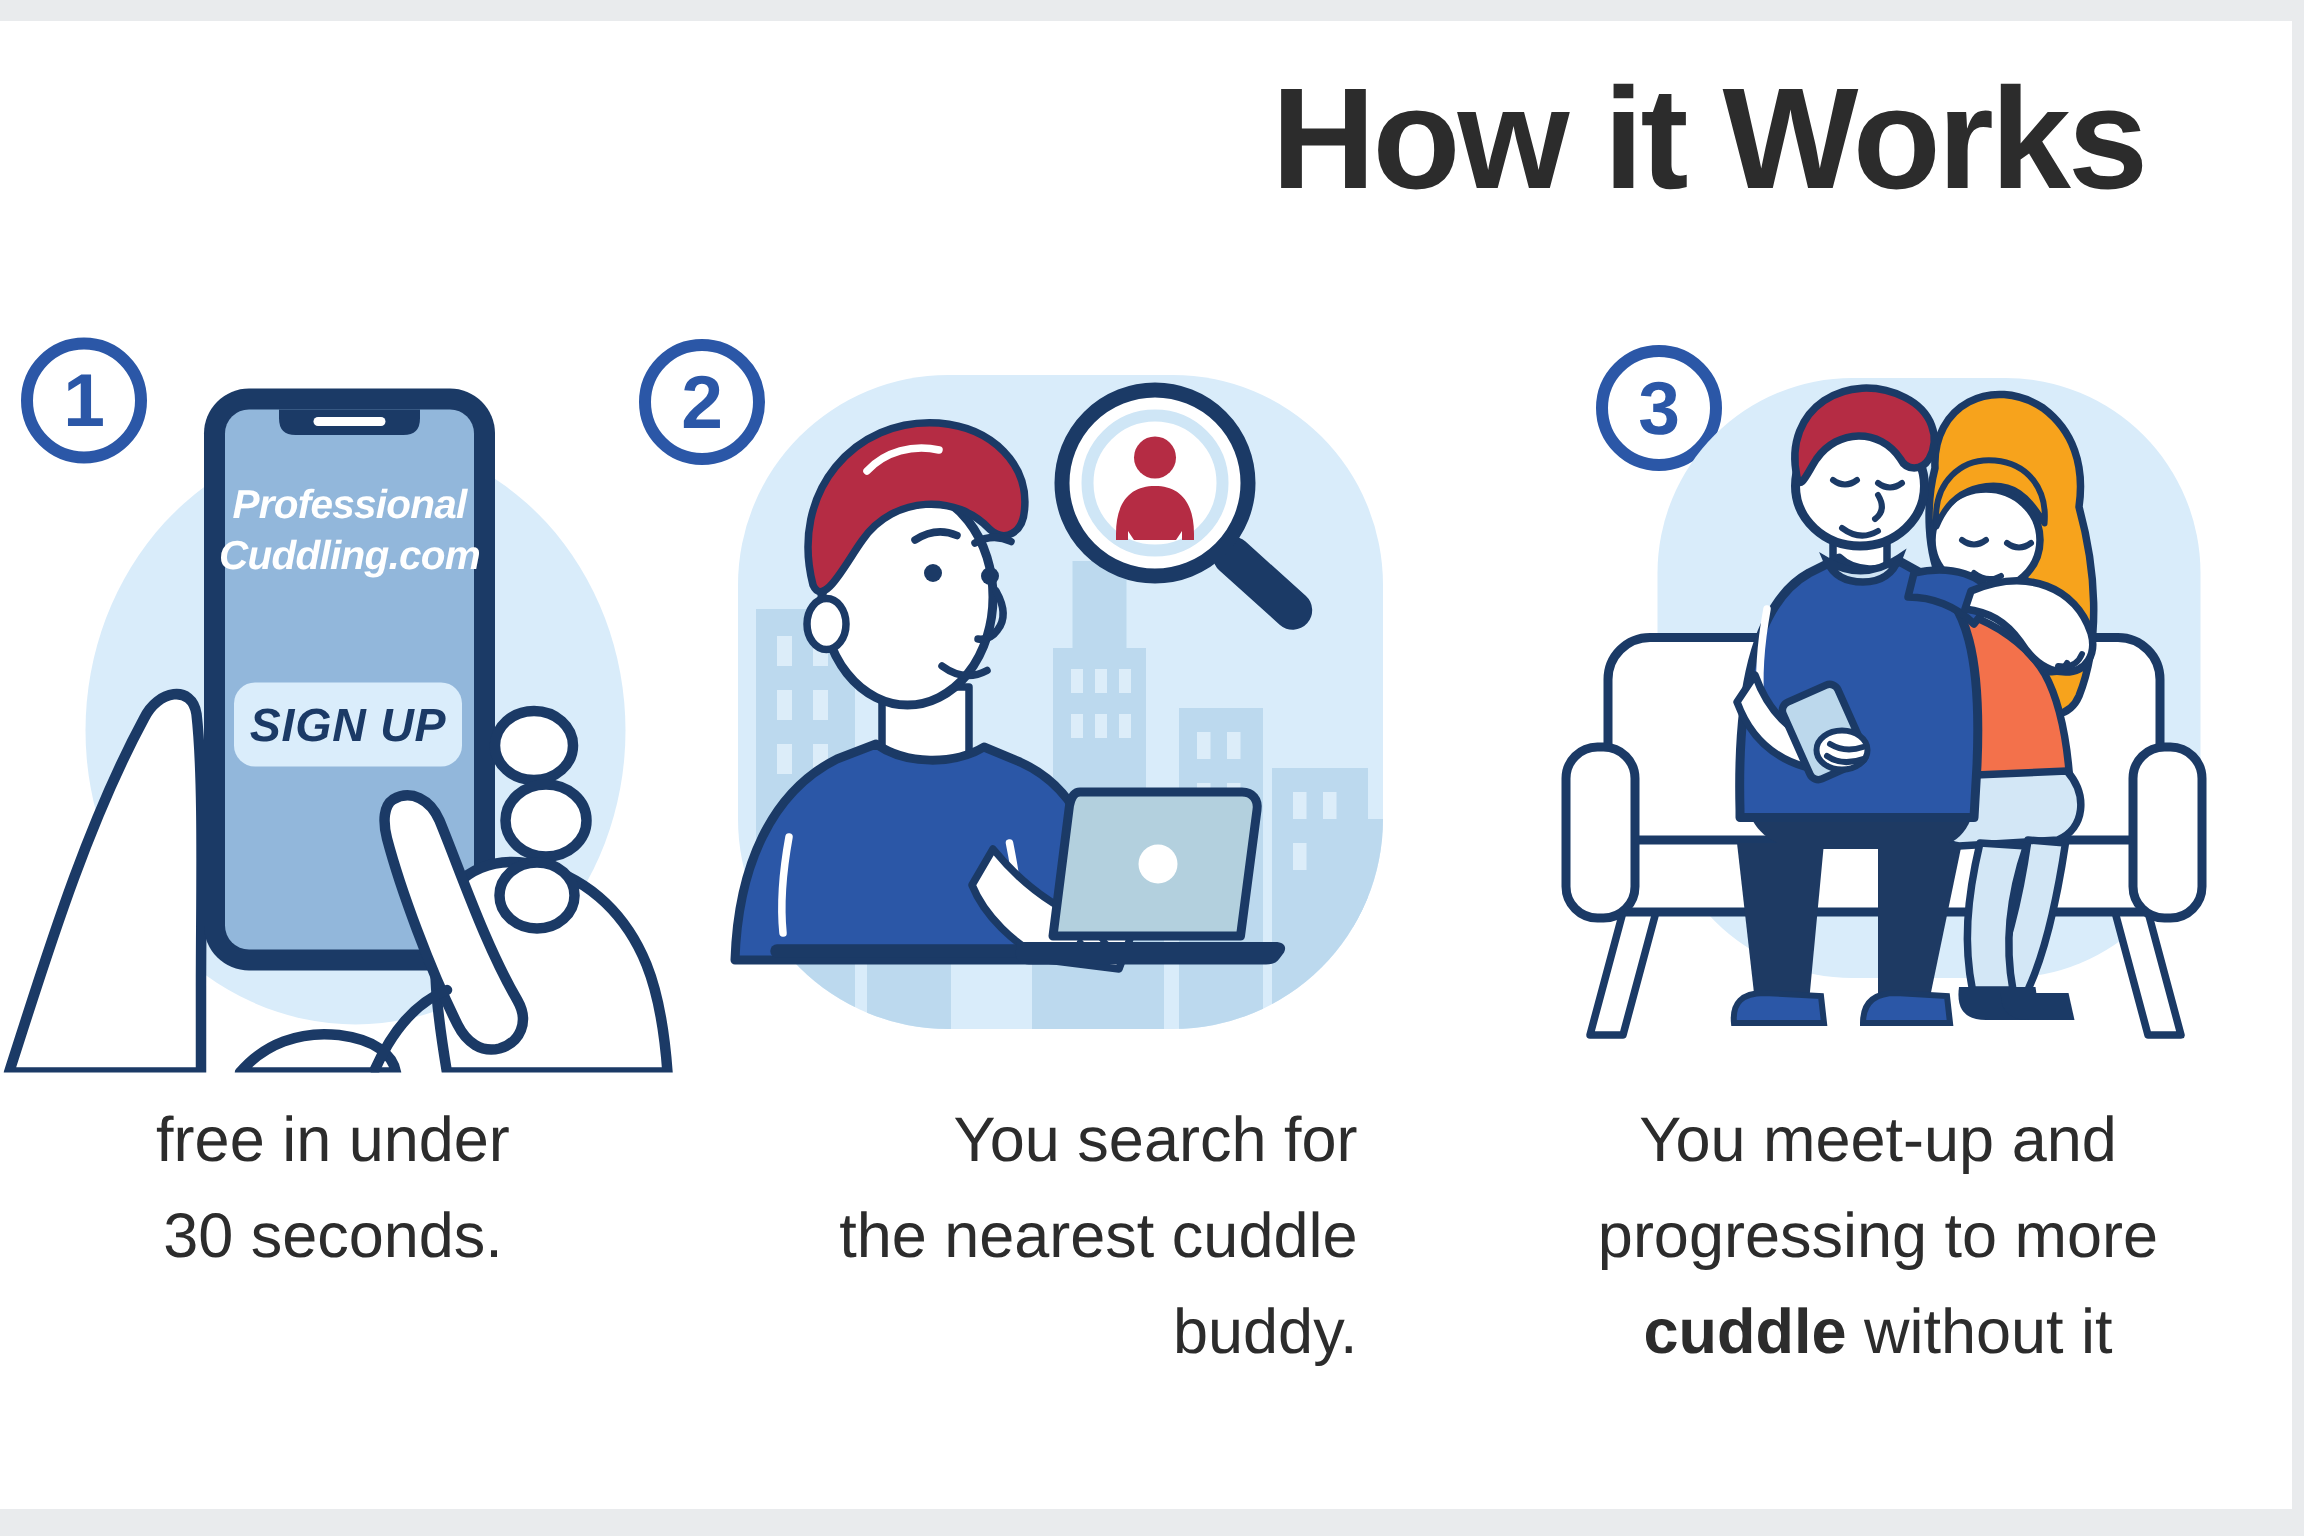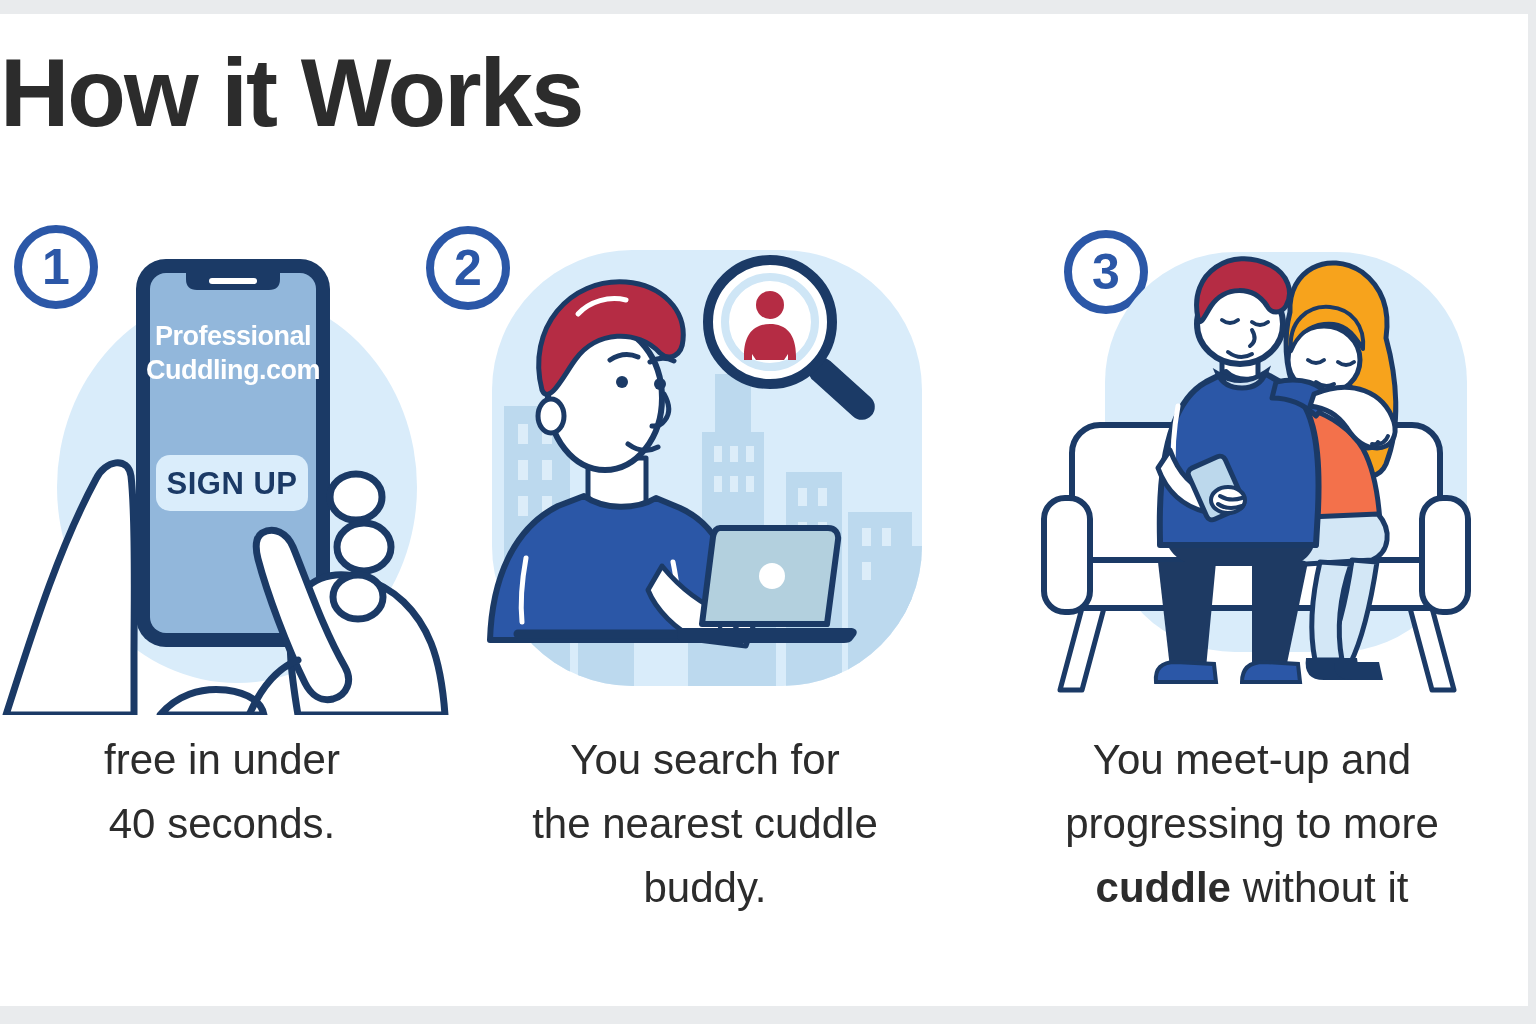--- a/index.html
+++ b/index.html
@@ -7,36 +7,36 @@
     --orange-hair:#f7a31c; --orange-shirt:#f3714b;
     --light-blue:#d9ecfa; --sky:#bcd9ee; --window:#dcedf9;
     --screen-blue:#92b7db; --button-blue:#daedfb;
     --laptop:#b3d0de; --laptop-base:#c3dcec; --device:#bcd8ec;
     --jeans:#d3e7f6; --pants:#1e3a63; --text-dark:#2c2c2c; --frame-gray:#e9ebed;
   }
   *{margin:0;padding:0;box-sizing:border-box;}
   html,body{width:1536px;height:1024px;overflow:hidden;}
   body{background:var(--frame-gray);font-family:"Liberation Sans","DejaVu Sans",sans-serif;position:relative;}
   .canvas{position:absolute;left:0;top:14px;right:8px;bottom:18px;background:#ffffff;}
-  .title{position:absolute;left:0;top:38px;width:1430px;text-align:left;
+  .title{position:absolute;left:0;top:38px;width:1430px;text-align:right;
          font-size:96px;font-weight:700;letter-spacing:-2px;color:var(--text-dark);}
   .badge{position:absolute;width:84px;height:84px;border-radius:50%;background:#fff;
          border:8px solid var(--blue);display:flex;align-items:center;justify-content:center;
          font-size:50px;font-weight:700;color:var(--blue);}
   .badge1{left:14px;top:225px;}
   .badge2{left:426px;top:226px;}
   .badge3{left:1064px;top:230px;}
   .panel{position:absolute;}
-  .panel1{left:0;top:215px;width:450px;height:500px;}
+  .panel1{left:0;top:215px;width:450px;height:500px;font-style:italic;}
   .panel2{left:430px;top:210px;width:520px;height:500px;}
   .panel3{left:1020px;top:210px;width:516px;height:500px;}
   .caption{position:absolute;text-align:center;font-size:42px;line-height:1.52;color:var(--text-dark);}
   .caption strong{font-weight:700;}
   .cap1{left:22px;top:728px;width:400px;}
-  .cap2{left:505px;top:728px;width:400px;}
+  .cap2{left:505px;top:728px;width:400px;text-align:right;}
   .cap3{left:1032px;top:728px;width:440px;}
   
   svg{display:block;width:100%;height:100%;}
   .o7,.o6,.o5,.o4{stroke:var(--navy);stroke-linejoin:round;stroke-linecap:round;fill:#fff;}
   .o7{stroke-width:7}.o6{stroke-width:6}.o5{stroke-width:5}.o4{stroke-width:4}
   .ln7,.ln6,.ln5,.ln4,.ln9{fill:none;stroke:var(--navy);stroke-linecap:round;}
   .ln9{stroke-width:9}.ln7{stroke-width:7}.ln5{stroke-width:5}.ln4{stroke-width:4}
   .wln{fill:none;stroke:#fff;stroke-width:5;stroke-linecap:round;}
   .f-lb{fill:var(--light-blue)} .f-sky{fill:var(--sky)} .f-win{fill:var(--window)}
   .f-blue{fill:var(--blue)} .f-navy{fill:var(--navy)} .f-red{fill:var(--red)}
@@ -243,21 +243,21 @@
     </g>
     <ellipse class="o4" cx="208" cy="290" rx="17" ry="13"></ellipse>
     <path class="ln4" d="M 198,294 q 10,7 24,2"></path>
     <path class="ln4" d="M 200,286 q 10,6 22,2"></path>
   </g>
 </svg>
 </div>
 
 <p class="caption cap1">
   <span class="cap-line" style="display:block"><span>free in under</span></span>
-  <span class="cap-line" style="display:block"><span>40 seconds.</span></span>
+  <span class="cap-line" style="display:block"><span>30 seconds.</span></span>
 </p>
 
 <p class="caption cap2">
   <span class="cap-line" style="display:block"><span>You search for</span></span>
   <span class="cap-line" style="display:block"><span>the nearest cuddle</span></span>
   <span class="cap-line" style="display:block"><span>buddy.</span></span>
 </p>
 
 <p class="caption cap3">
   <span class="cap-line" style="display:block"><span>You meet-up and</span></span>

